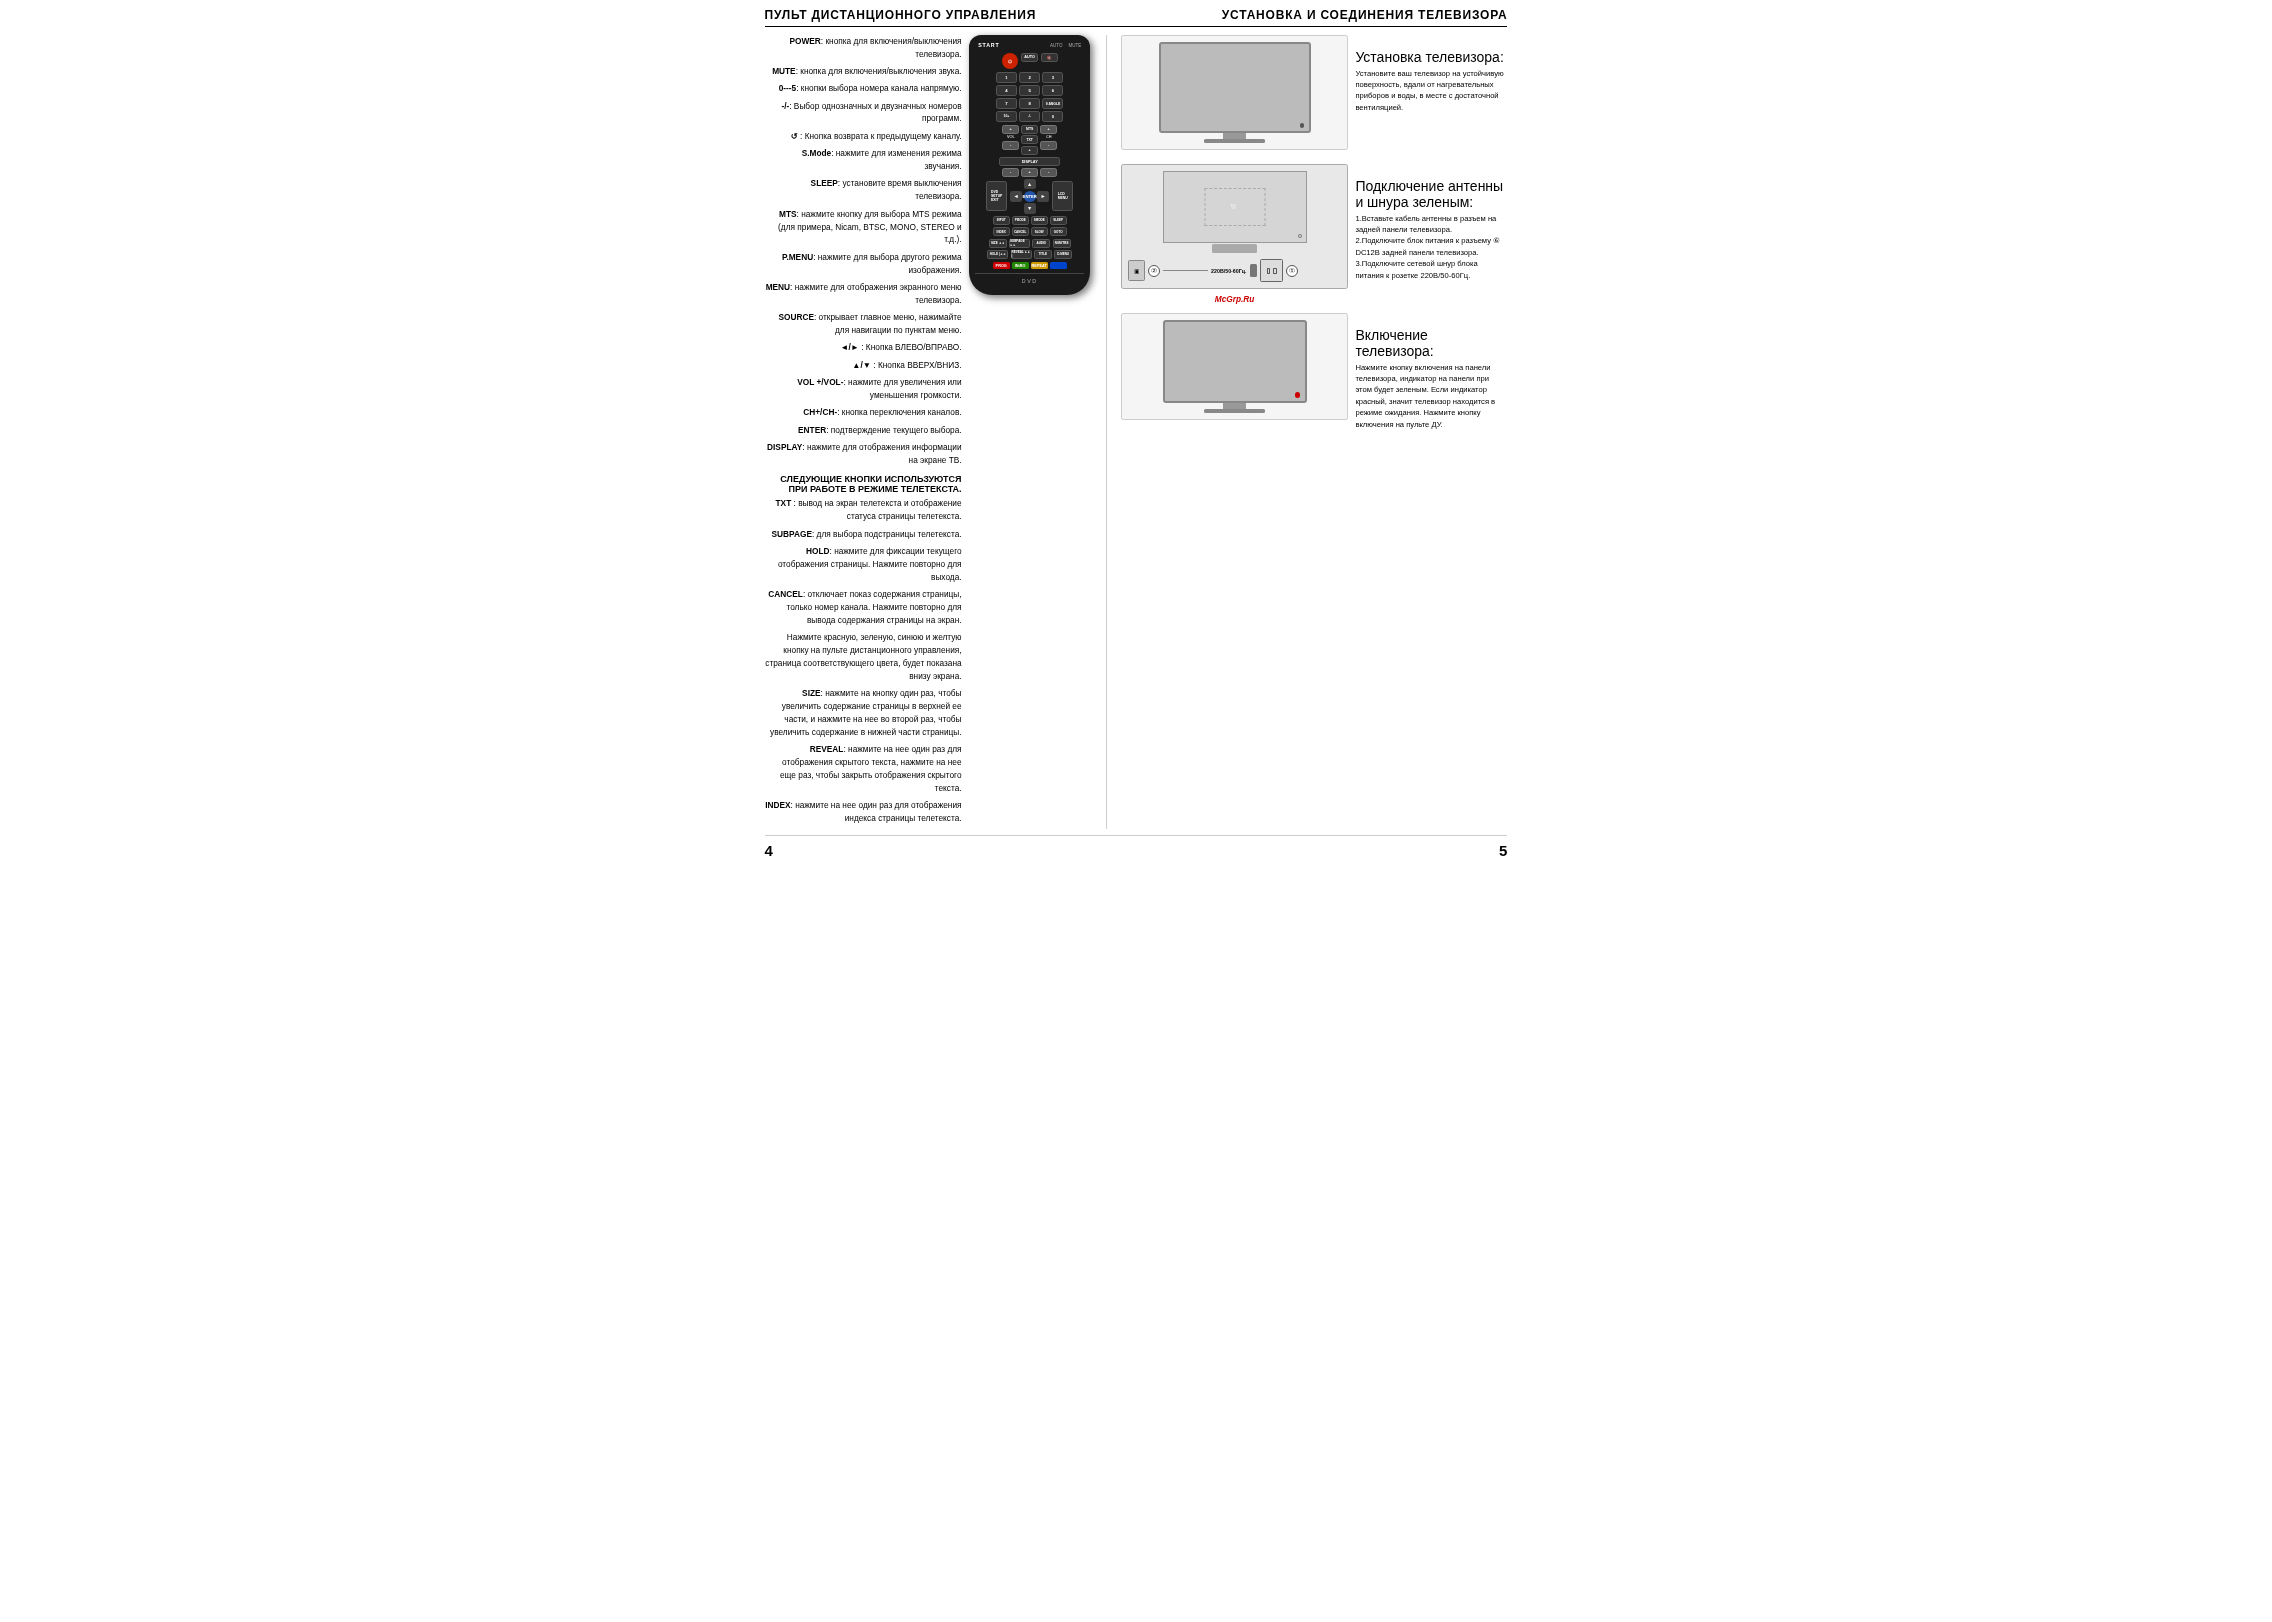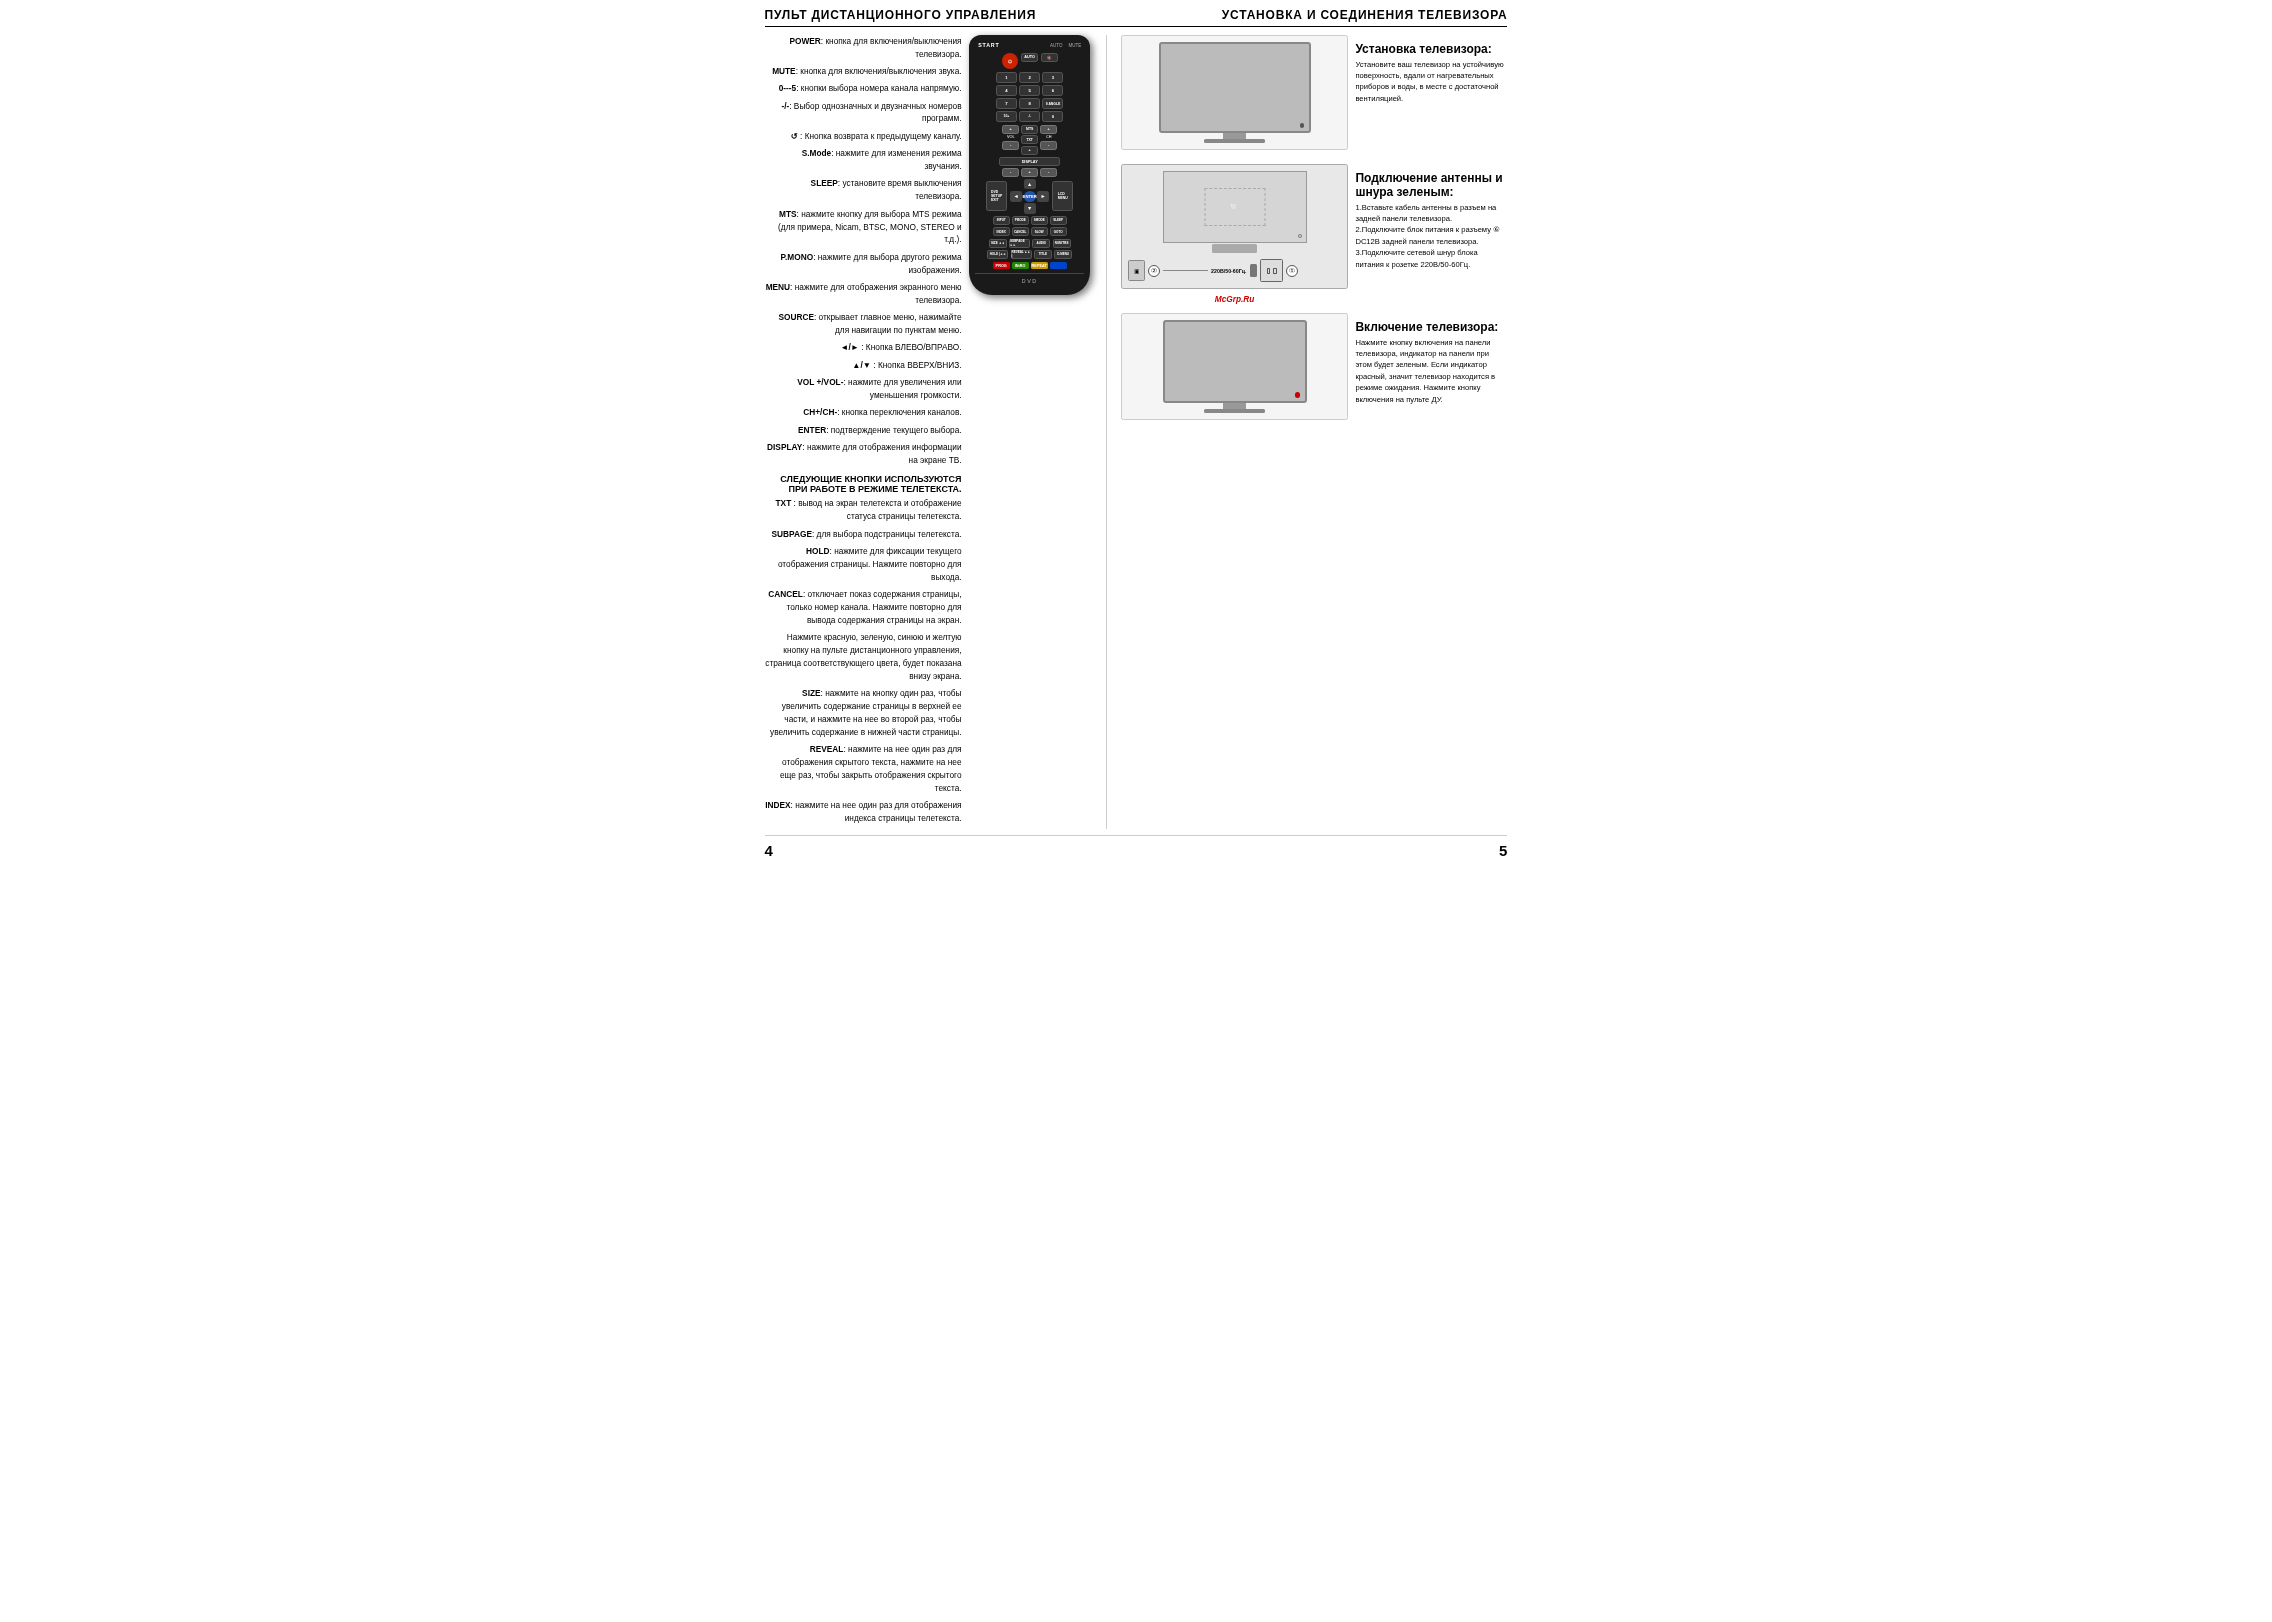--- a/index.html
+++ b/index.html
@@ -128,24 +128,24 @@
       color: #aaa;
       font-size: 5.3px;
       margin-top: 3.8px;
       letter-spacing: 1.5px;
     }
     
     .right-col {
       flex: 1;
     }
     .section-label {
-      font-size: 12px;
-      font-weight: bold;
+      font-size: 14px;
+      font-weight: normal;
       margin-bottom: 3px;
-      margin-top: 7px;
+      margin-top: 14px;
     }
     .section-text {
       font-size: 7.6px;
       line-height: 1.5;
     }
     .right-section {
       display: flex;
       gap: 7.6px;
       margin-bottom: 9px;
       align-items: flex-start;
@@ -227,21 +227,21 @@
         <div class="text-block">
           <b>S.Mode</b>: нажмите для изменения режима звучания.
         </div>
         <div class="text-block">
           <b>SLEEP</b>: установите время выключения телевизора.
         </div>
         <div class="text-block">
           <b>MTS</b>: нажмите кнопку для выбора MTS режима (для примера, Nicam, BTSC, MONO, STEREO и т.д.).
         </div>
         <div class="text-block">
-          <b>P.MONO</b>: нажмите для выбора другого режима изображения.
+          <b>P.MENU</b>: нажмите для выбора другого режима изображения.
         </div>
         <div class="text-block">
           <b>MENU</b>: нажмите для отображения экранного меню телевизора.
         </div>
         <div class="text-block">
           <b>SOURCE</b>: открывает главное меню, нажимайте для навигации по пунктам меню.
         </div>
         <div class="text-block">
           <b>◄/►</b> : Кнопка ВЛЕВО/ВПРАВО.
         </div>

